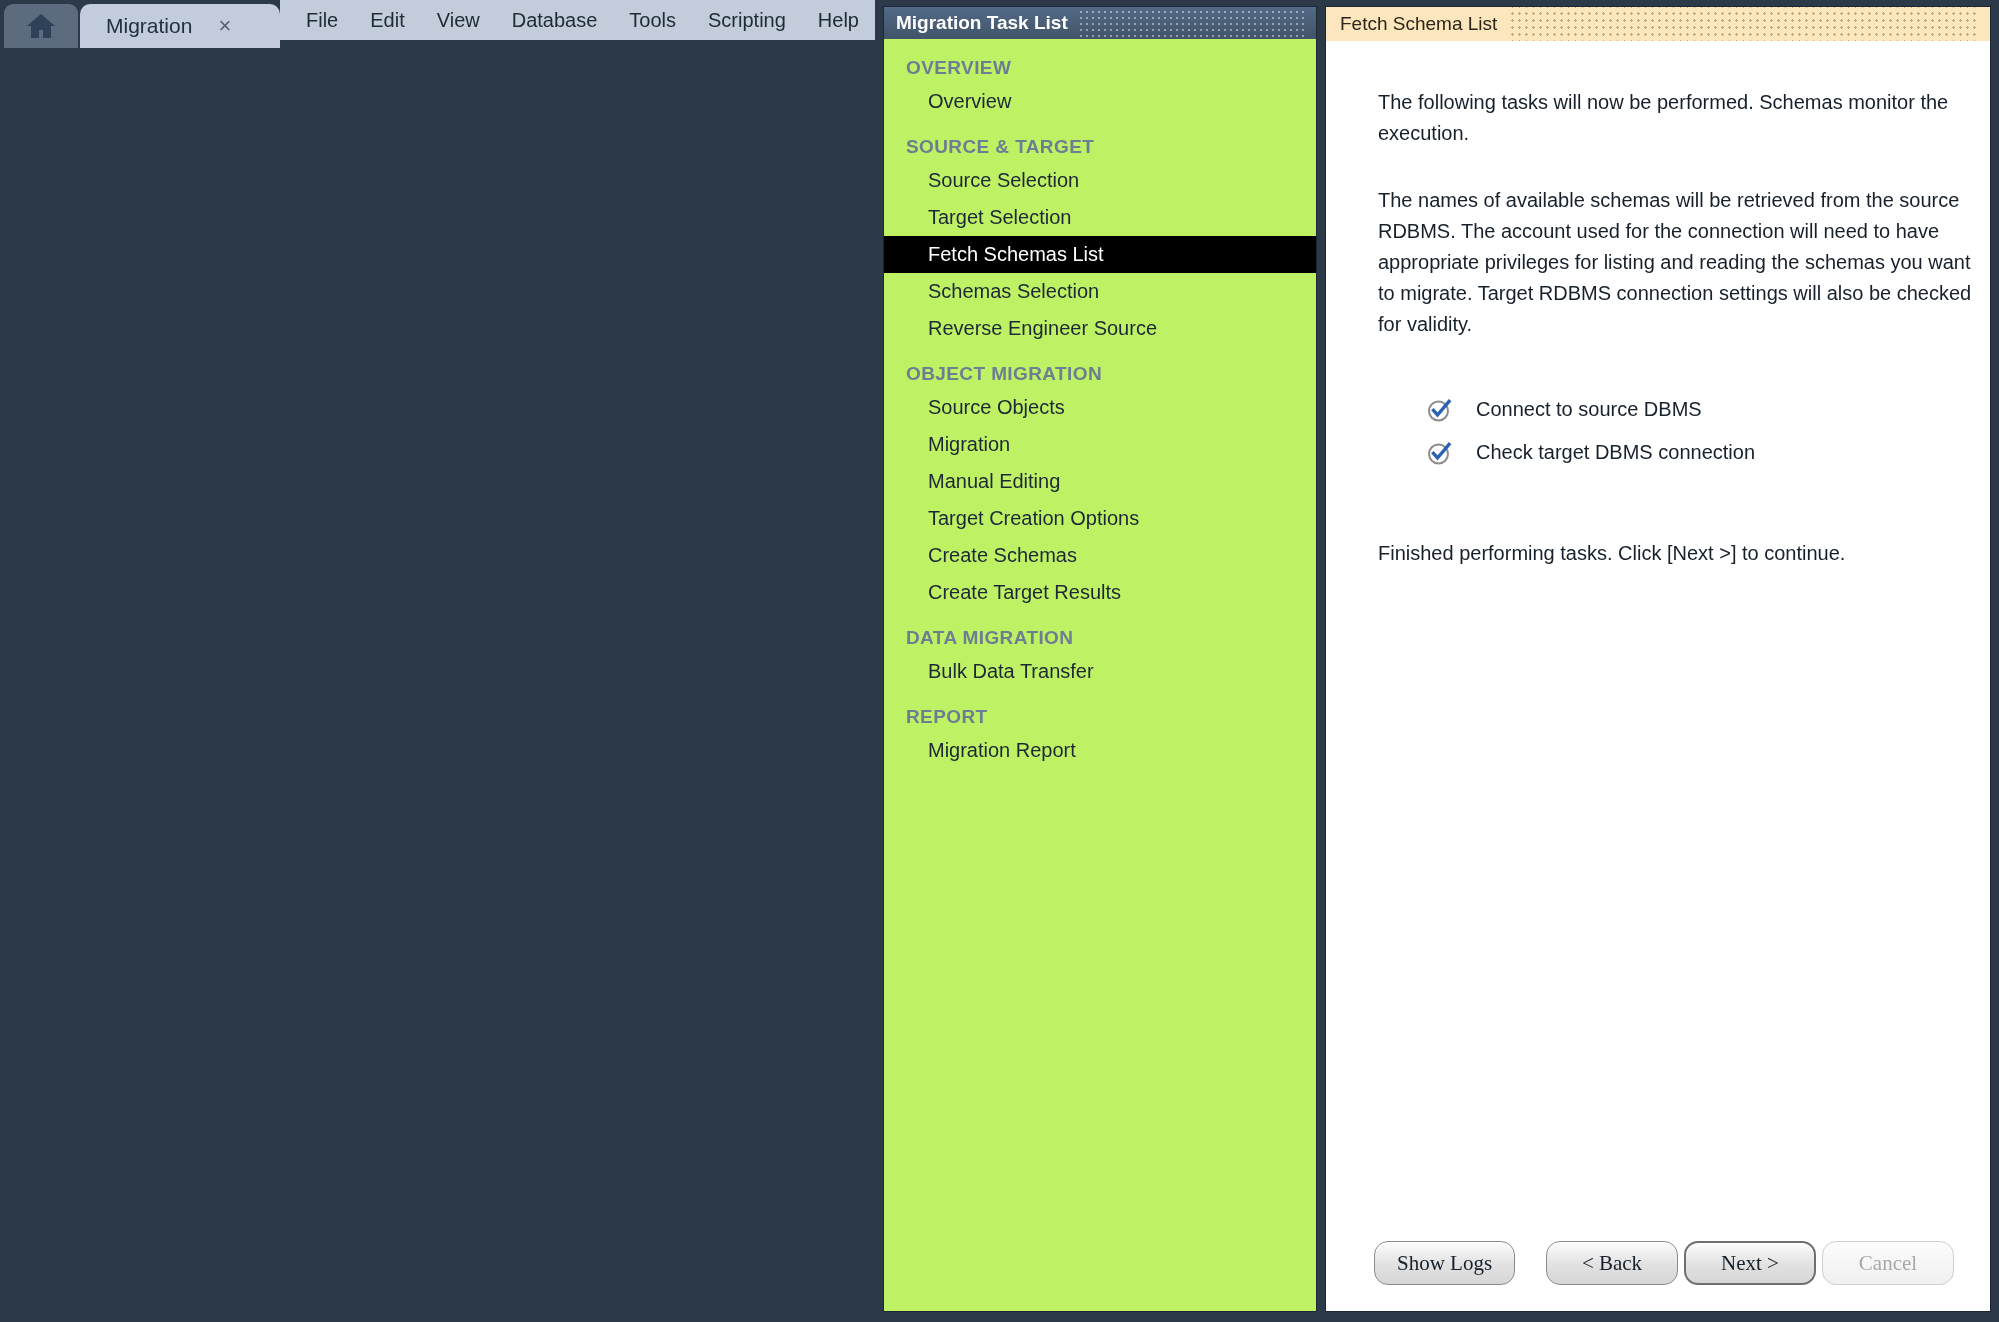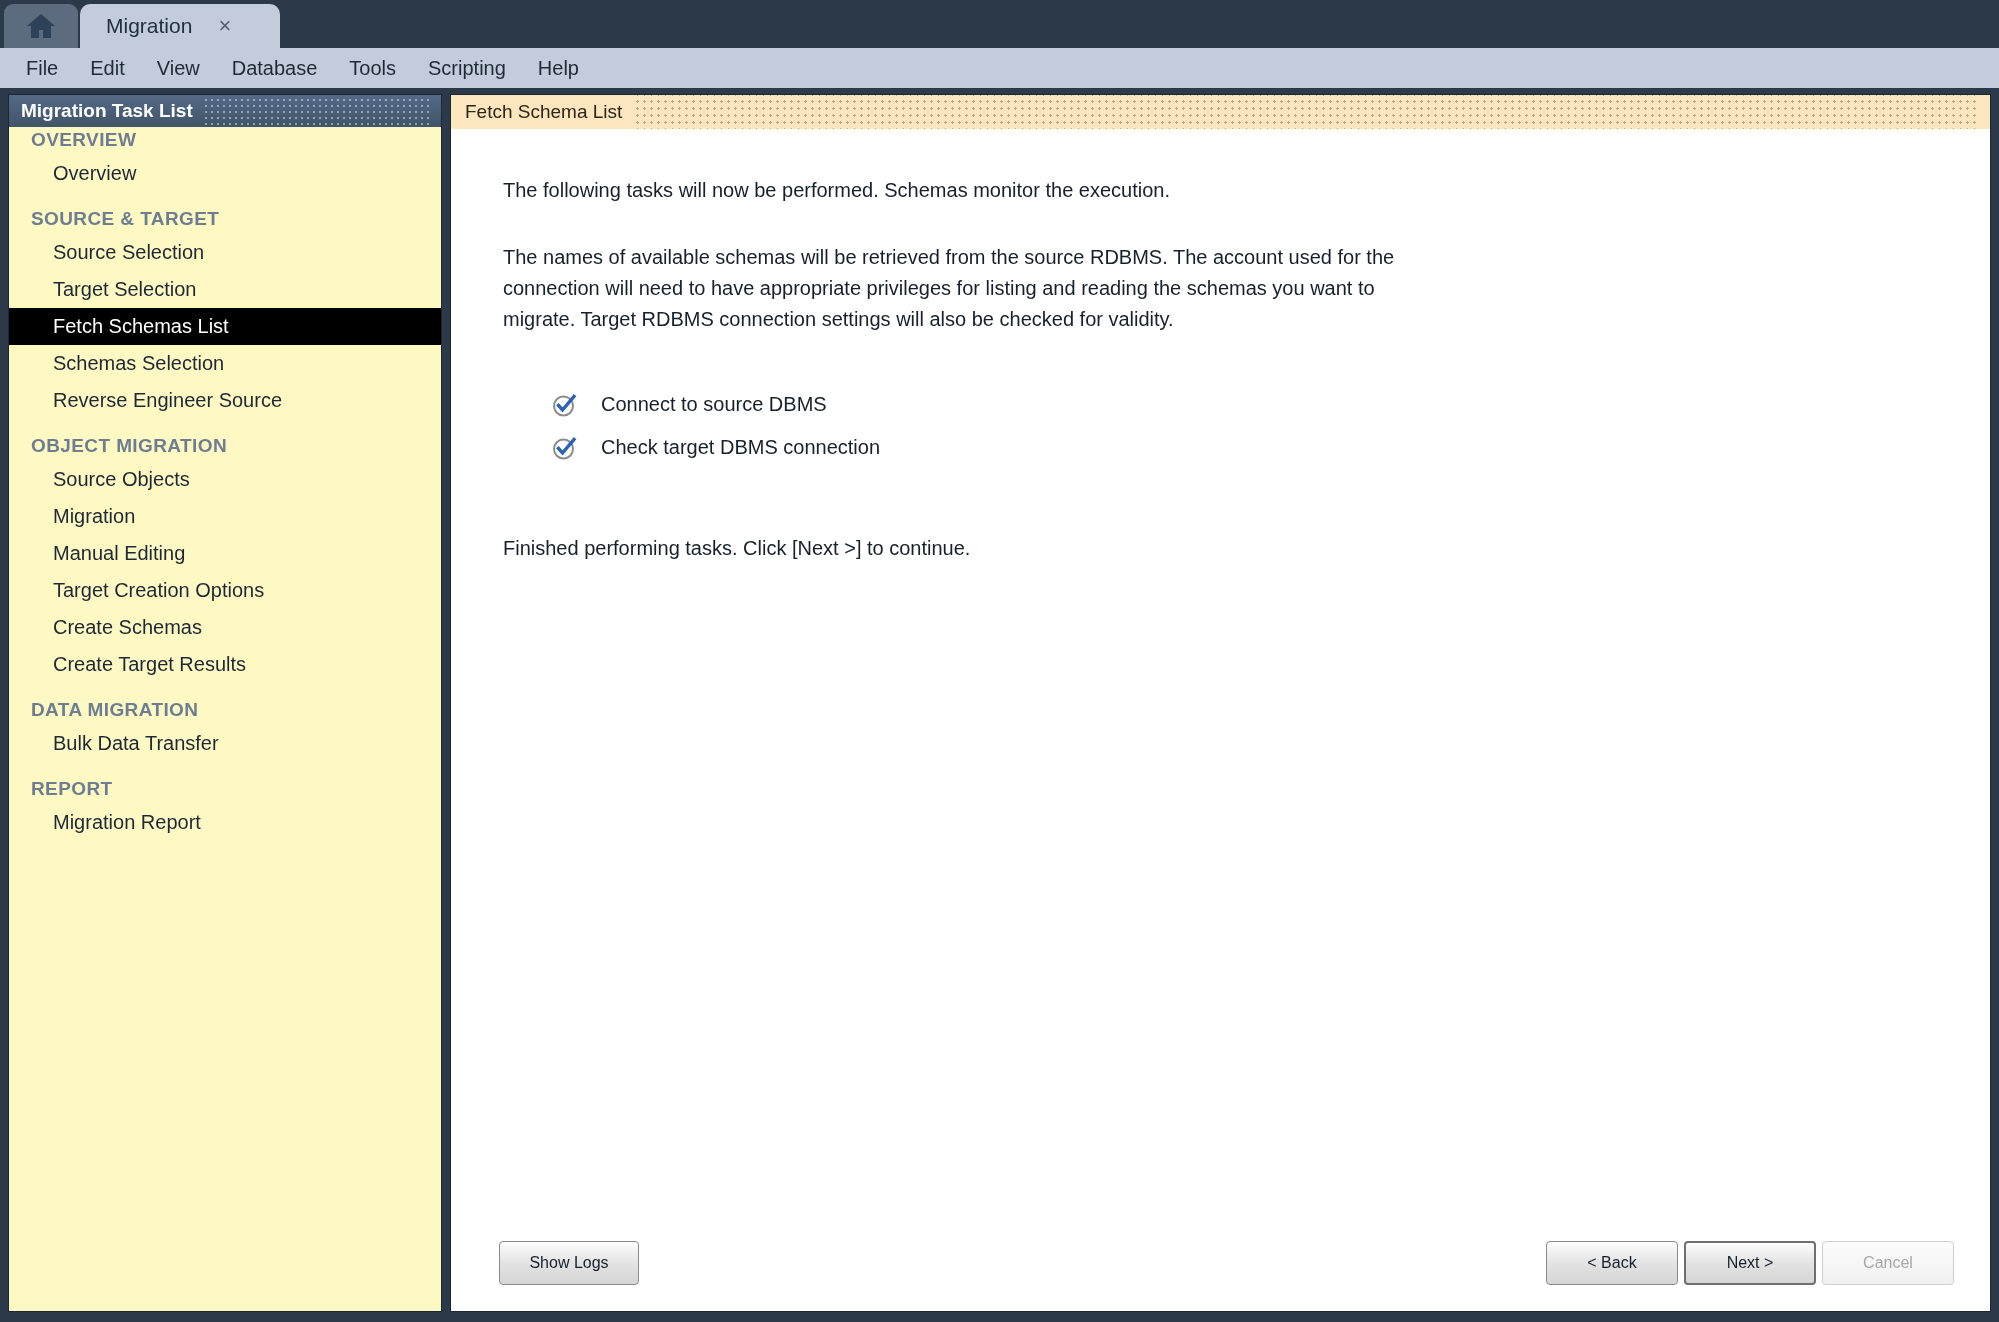--- a/index.html
+++ b/index.html
@@ -15,21 +15,21 @@
   }
 
   
   .app-window {
     position: relative;
     width: 1999px;
     height: 1322px;
     background: #2b3948;
     box-sizing: border-box;
     display: flex;
-    flex-direction: column;
+    flex-direction: row;
   }
 
   
   .tab-bar {
     height: 48px;
     background: #2b3948;
     display: flex;
     align-items: flex-end;
     padding-left: 4px;
     box-sizing: border-box;
@@ -135,22 +135,22 @@
     flex: 1 1 auto;
     height: 100%;
     background-image:
       radial-gradient(circle, rgba(255,255,255,0.55) 1px, transparent 1.2px);
     background-size: 6px 6px;
     background-position: 0 8px;
     opacity: 0.8;
   }
   .sidebar-list {
     flex: 1 1 auto;
-    background: #fef9c3;
-    padding-top: 2px;
+    background: #bef264;
+    padding-top: 18px;
     overflow: hidden;
   }
   .sidebar-section {
     font-size: 19px;
     font-weight: bold;
     color: #6e7e92;
     letter-spacing: 0.4px;
     padding: 0 0 4px 22px;
     margin-top: 16px;
   }
@@ -246,26 +246,26 @@
     flex: 0 0 auto;
     height: 96px;
     display: flex;
     align-items: center;
     padding: 0 36px 0 48px;
     box-sizing: border-box;
     background: #ffffff;
   }
   .footer-spacer { flex: 1 1 auto; }
   .btn {
-    font-family: Liberation Sans, sans-serif;
-    font-size: 16px;
+    font-family: Liberation Serif, serif;
+    font-size: 21px;
     color: #16202b;
     background: linear-gradient(#fdfdfd, #e2e2e2 52%, #d6d6d6);
     border: 1px solid #8b8b8b;
-    border-radius: 4px;
+    border-radius: 14px;
     padding: 0 22px;
     height: 44px;
     min-width: 120px;
     cursor: pointer;
     box-shadow: inset 0 1px 0 #ffffff;
     white-space: nowrap;
   }
   .btn-showlogs { min-width: 140px; }
   .btn-nav { min-width: 132px; margin-left: 6px; }
   .btn-focus { border: 2px solid #6f6f6f; }

